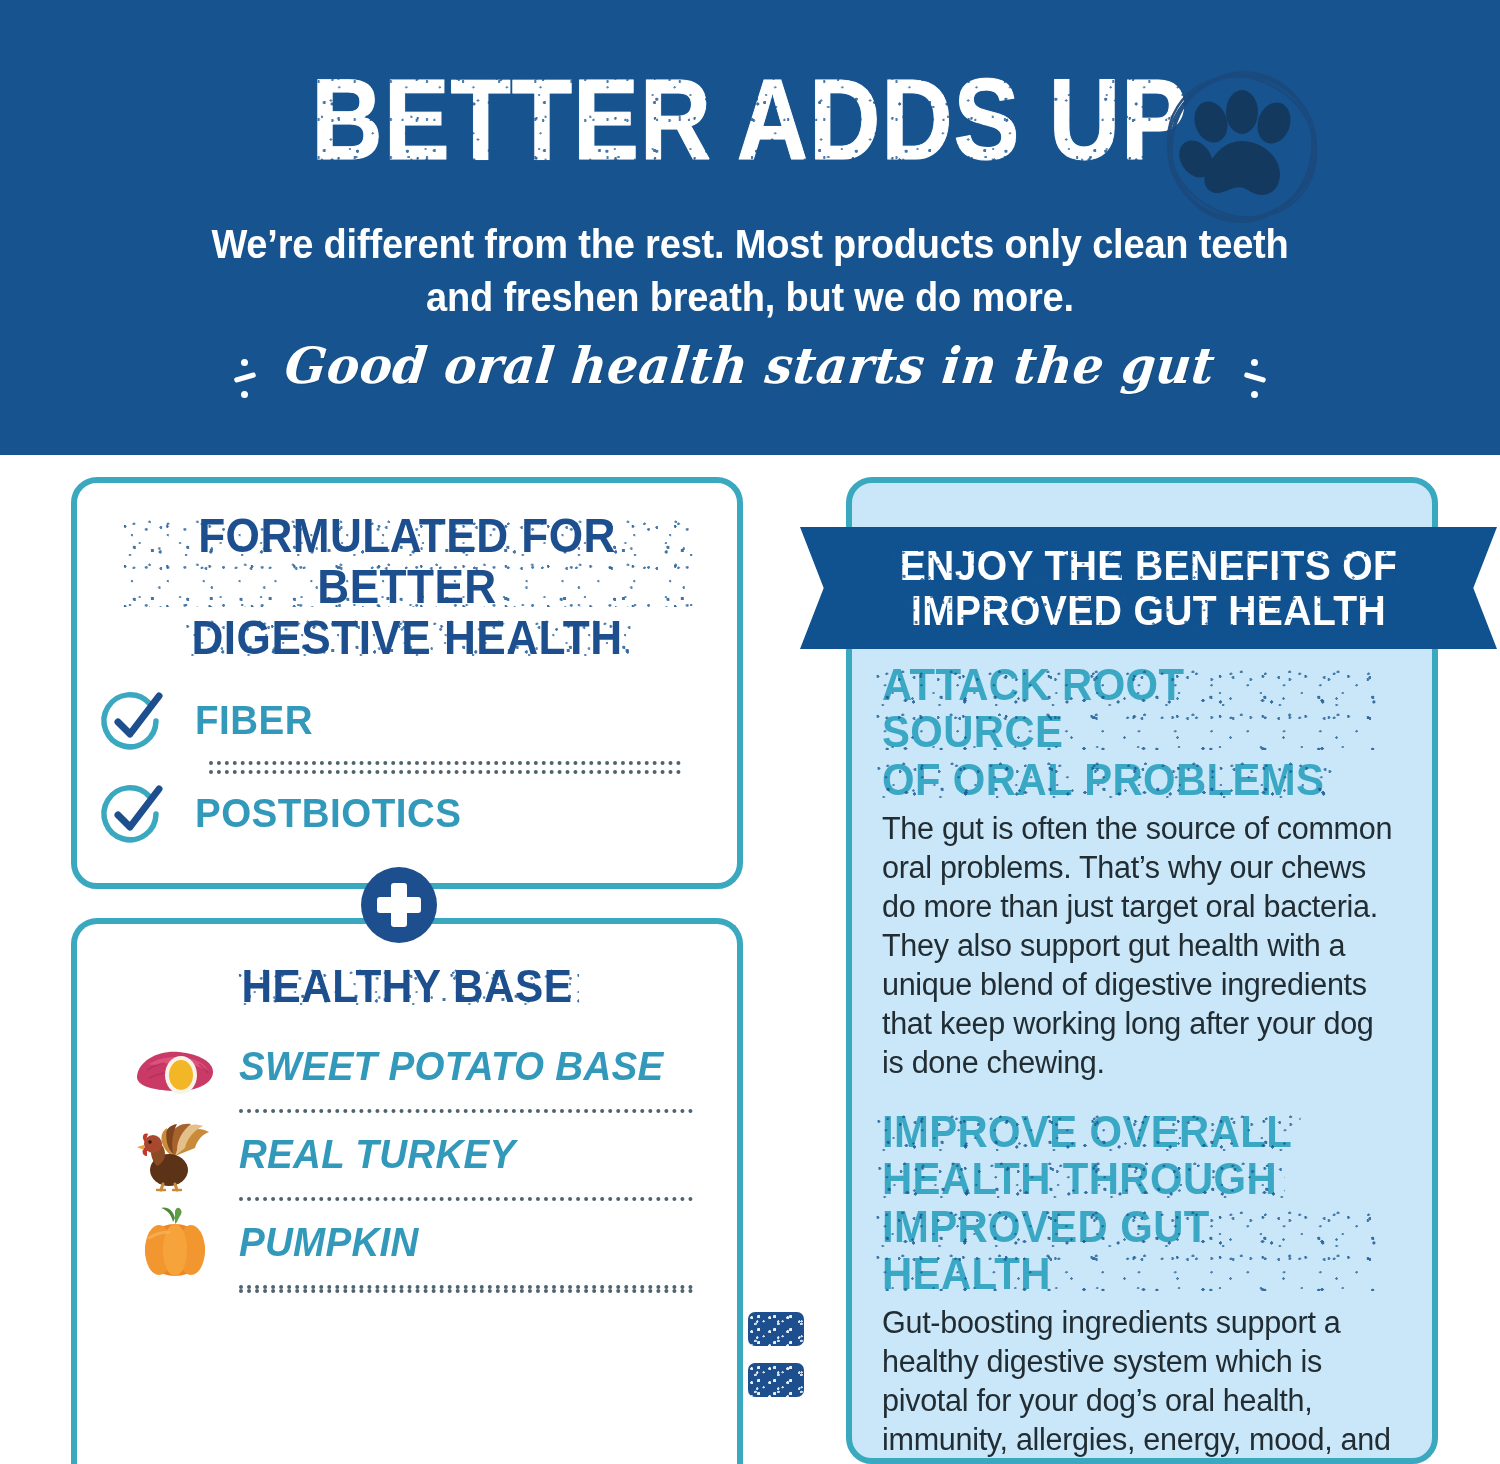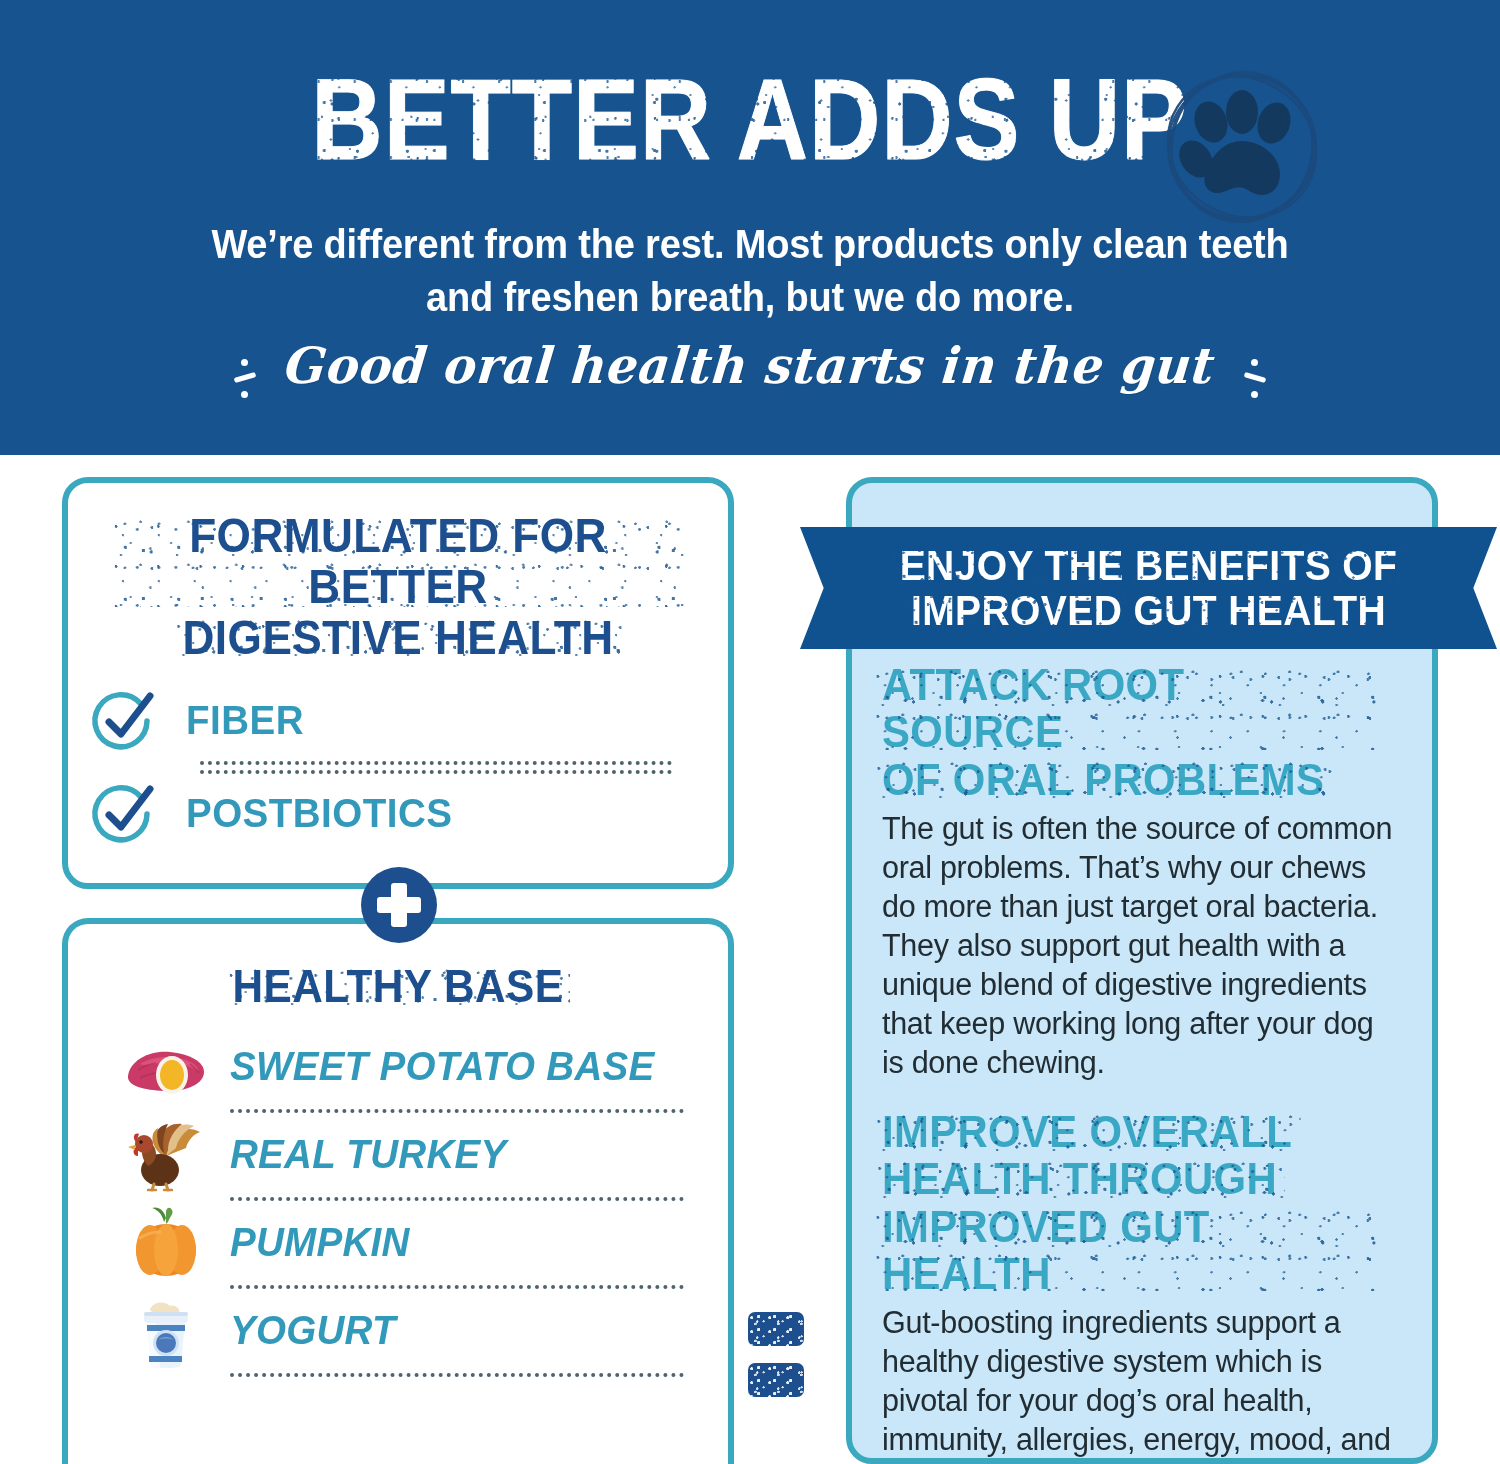--- a/index.html
+++ b/index.html
@@ -149,20 +149,21 @@
     background: #ffffff;
   }
 
   
   .card {
     position: absolute;
     background: #ffffff;
     border: 6px solid #3aa8bf;
     border-radius: 26px;
     box-sizing: border-box;
+    margin-left: 9px;
   }
   #card-formulated {
     left: 62px;
     top: 22px;
     width: 672px;
     height: 412px;
   }
   #card-base {
     left: 62px;
     top: 463px;
@@ -530,37 +531,20 @@
             <ellipse cx="62" cy="46" rx="14" ry="25" fill="#f2962f"></ellipse>
             <ellipse cx="46" cy="46" rx="12" ry="26" fill="#f6a33c"></ellipse>
             <path d="M20 34 C26 30 34 28 40 28" stroke="#f7b45c" stroke-width="3" fill="none" opacity="0.7" stroke-linecap="round"></path>
           </svg>
         </span>
         <span class="ing-label">PUMPKIN</span>
       </div>
 
       <div class="dot-sep-ing"></div>
 
-      <div class="ing-row">
-        <span class="ing-icon">
-          <svg viewBox="0 0 92 78" width="92" height="78" aria-hidden="true">
-            <path d="M30 18 C32 10 44 8 50 14 C56 12 62 18 58 24 C50 26 36 26 30 18 Z" fill="#f2e2c4"></path>
-            <rect x="24" y="20" width="44" height="11" rx="4" fill="#e8f1fa"></rect>
-            <rect x="24" y="20" width="44" height="4" rx="2" fill="#cfe0f2"></rect>
-            <path d="M27 31 L31 72 C31 75 34 76 46 76 C58 76 61 75 61 72 L65 31 Z" fill="#eaf3fb"></path>
-            <path d="M27 31 L31 72 C31 75 34 76 40 76 L36 31 Z" fill="#f7fbff"></path>
-            <rect x="27" y="33" width="38" height="6" fill="#2f6fb5" opacity="0.85"></rect>
-            <rect x="29" y="64" width="33" height="6" fill="#2f6fb5" opacity="0.85"></rect>
-            <circle cx="46" cy="51" r="13" fill="#cfe2f4"></circle>
-            <circle cx="46" cy="51" r="10" fill="#4a78b8"></circle>
-            <path d="M38 48 C42 44 50 44 54 48 C50 46 42 46 38 48 Z" fill="#7ba2d6"></path>
-          </svg>
-        </span>
-        <span class="ing-label">YOGURT</span>
-      </div>
 
       <div class="dot-sep-ing"></div>
 
 
     </div>
   </div>
 
   <div class="mini-badge" id="mini-badge-1"></div>
   <div class="mini-badge" id="mini-badge-2"></div>
 

